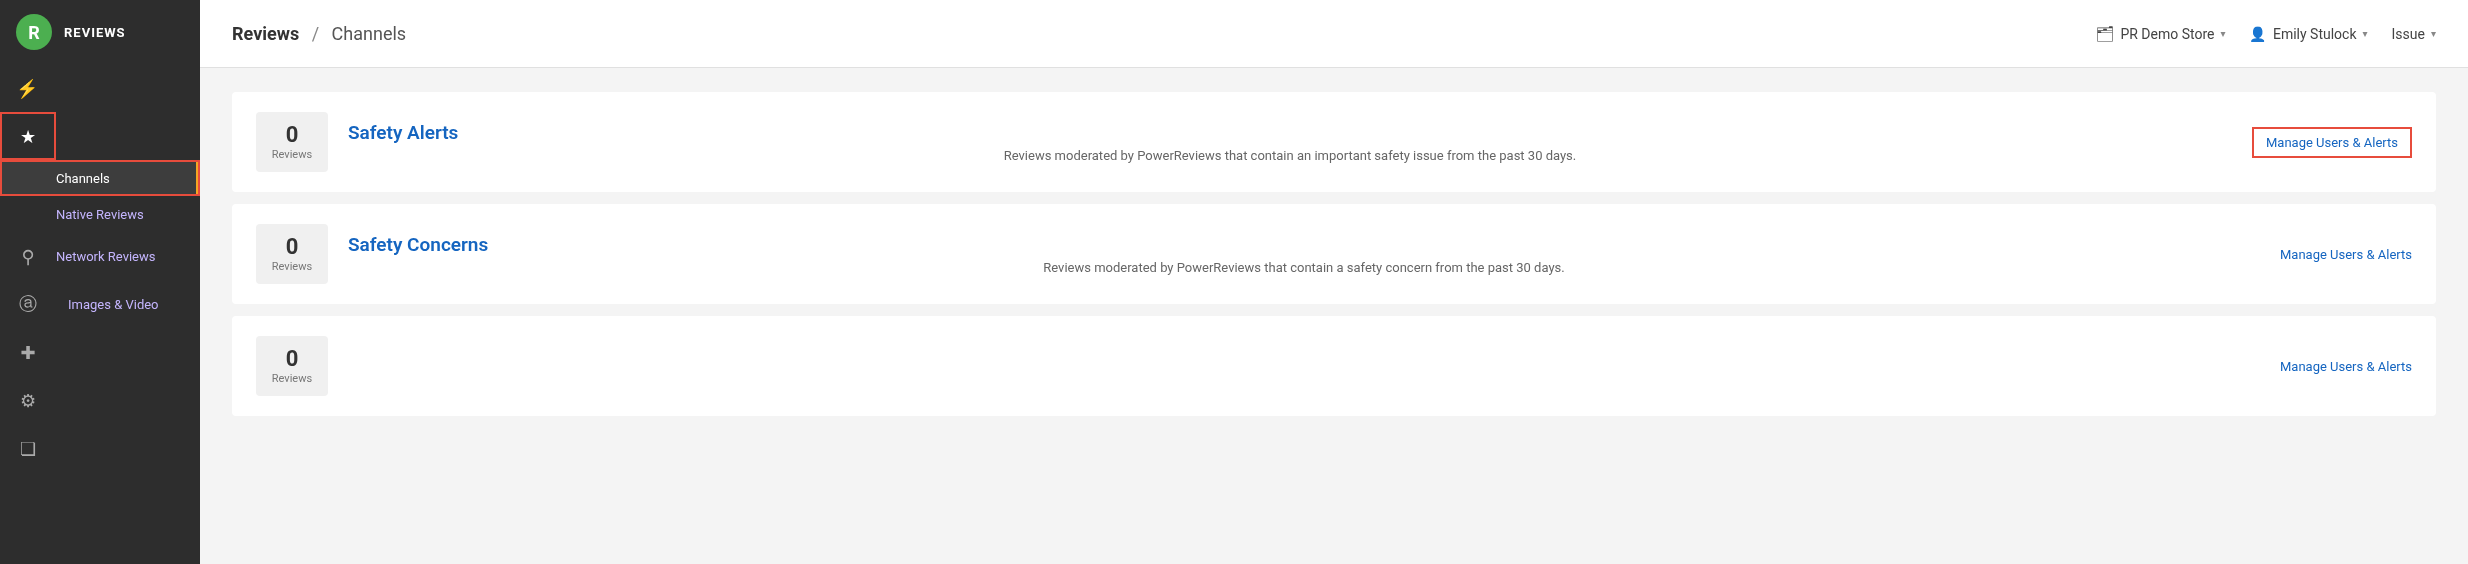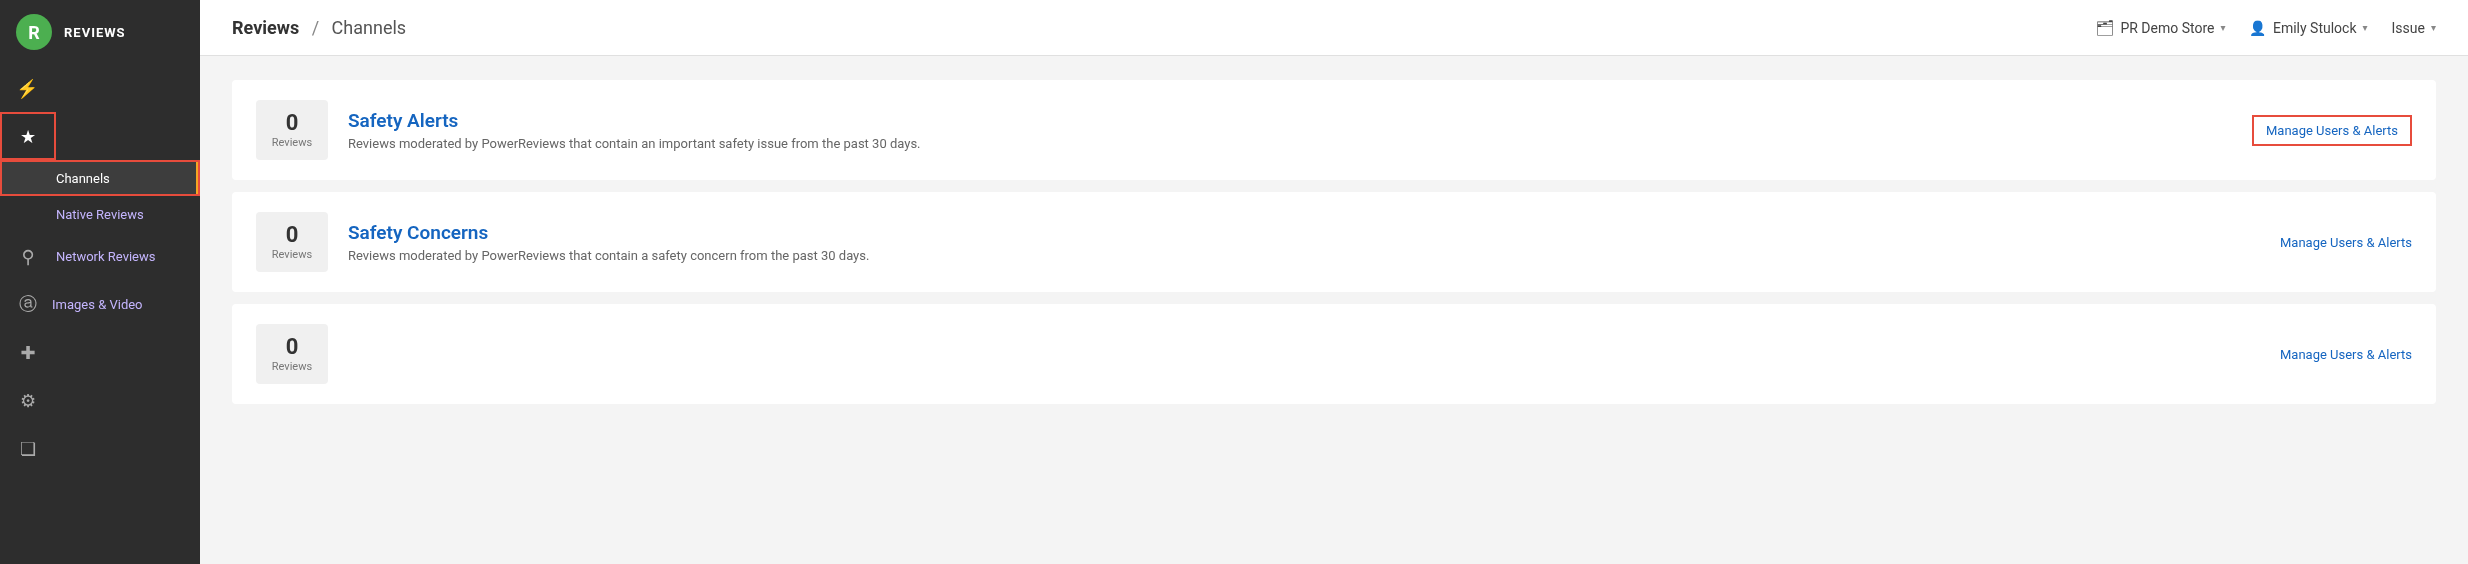--- a/index.html
+++ b/index.html
@@ -98,21 +98,21 @@
     
     .main {
       flex: 1;
       display: flex;
       flex-direction: column;
       overflow: hidden;
     }
 
     
     .header {
-      height: 56px;
+      height: 68px;
       background: #fff;
       display: flex;
       align-items: center;
       justify-content: space-between;
       padding: 4px 32px;
       border-bottom: 1px solid #e0e0e0;
       flex-shrink: 0;
     }
 
     .breadcrumb {
@@ -219,20 +219,21 @@
       font-size: 19px;
       font-weight: 600;
       color: #1565c0;
       margin-bottom: 4px;
       cursor: pointer;
     }
 
     .channel-desc {
       font-size: 13px;
       color: #666;
+      text-align: center;
     }
 
     .manage-btn {
       font-size: 13px;
       color: #1565c0;
       cursor: pointer;
       white-space: nowrap;
       flex-shrink: 0;
     }
 
@@ -293,21 +294,21 @@
     <div class="sidebar-icon-row">
       <div class="sidebar-icon-btn">⚲</div>
 
       <div class="sidebar-nav-item" style="position:absolute; left:56px; right:0; padding-left:0;">
         <span>Network Reviews</span>
       </div>
     </div>
 
     <div class="sidebar-icon-row">
       <div class="sidebar-icon-btn">ⓐ</div>
-      <div class="sidebar-nav-item" style="position:absolute; left:52px; right:0; padding-left:0;">
+      <div class="sidebar-nav-item" style="position:absolute; left:68px; right:0; padding-left:0;">
         <span>Images &amp; Video</span>
       </div>
     </div>
 
     <div class="sidebar-icon-row">
       <div class="sidebar-icon-btn">✚</div>
     </div>
 
     <div class="sidebar-icon-row">
       <div class="sidebar-icon-btn">⚙</div>

